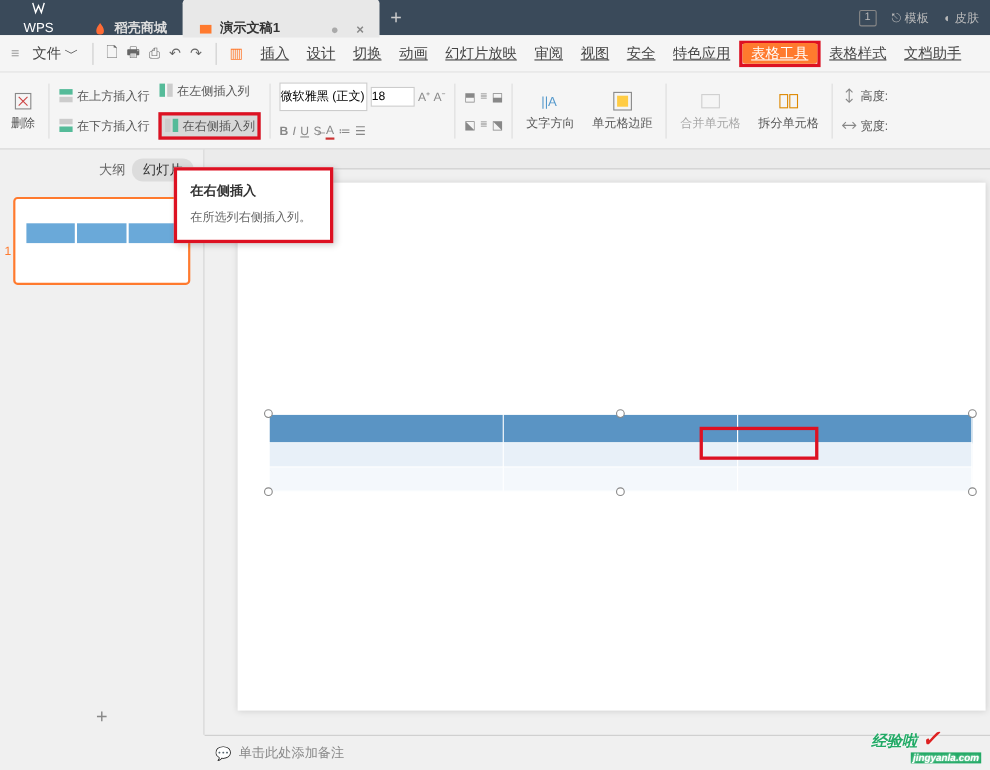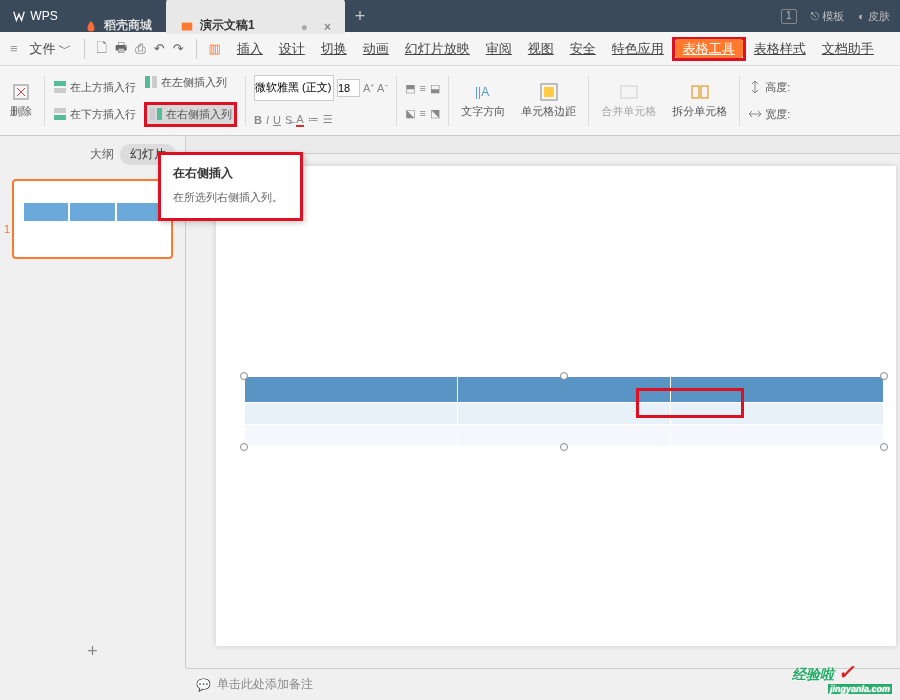--- a/index.html
+++ b/index.html
@@ -1,38 +1,38 @@
 <!DOCTYPE html>
 <html><head>
 <meta charset="utf-8">
 <style>
 * { margin: 0; padding: 0; box-sizing: border-box; font-family: "Microsoft YaHei", sans-serif; }
 body { width: 900px; height: 700px; background: #f0f0f0; overflow: hidden; position: relative; }
 .titlebar { height: 32px; background: #3a4a5a; display: flex; align-items: center; color: #ccc; font-size: 12px; }
-.titlebar .app { width: 70px; display: flex; align-items: center; justify-content: center; gap: 4px; color: #fff; }
+.titlebar .app { width: 70px; display: flex; align-items: center; justify-content: center; gap: 4px; color: #fff; flex-direction: column; }
 .titlebar .tab { height: 35px; display: flex; align-items: flex-end; padding: 0 14px; gap: 6px; position: relative; font-weight: bold; }
 .titlebar .tab.active { background: #e8e8e8; color: #333; border-radius: 4px 4px 0 0; }
 .titlebar .tab.store { color: #ddd; }
 .titlebar .add { width: 30px; text-align: center; font-size: 18px; color: #ccc; }
 .titlebar .right { margin-left: auto; display: flex; gap: 14px; padding-right: 10px; font-size: 11px; color: #bbb; }
 .titlebar .num { border: 1px solid #888; padding: 0 4px; border-radius: 2px; font-size: 10px; }
 .menubar { height: 34px; background: #f5f5f5; border-bottom: 1px solid #ddd; display: flex; align-items: center; font-size: 13px; color: #444; padding-left: 6px; }
 .menubar .file { display: flex; align-items: center; gap: 3px; padding: 0 8px; }
 .menubar .ico-row { display: flex; gap: 8px; padding: 0 8px; align-items: center; color: #666; }
 .menubar .sep { width: 1px; height: 20px; background: #ccc; margin: 0 4px; }
 .menubar .mitem { padding: 0 8px; cursor: pointer; text-decoration: underline; }
 .menubar .mitem.active { background: #ff7a2e; color: #fff; border-radius: 3px; padding: 2px 8px; }
 .menubar .red-box { border: 3px solid #d12; padding: 0; }
 .ribbon { background: #f5f5f5; border-bottom: 1px solid #ccc; height: 70px; display: flex; align-items: center; font-size: 11px; color: #555; padding: 4px 6px; gap: 8px; position: relative; }
 .ribbon .group { display: flex; flex-direction: column; gap: 12px; }
 .ribbon .btn { display: flex; align-items: center; gap: 3px; font-size: 11px; white-space: nowrap; }
 .ribbon .bigbtn { display: flex; flex-direction: column; align-items: center; gap: 2px; font-size: 11px; padding: 0 4px; }
 .ribbon .vsep { width: 1px; height: 50px; background: #ddd; }
 .ribbon input.font { width: 80px; height: 26px; font-size: 11px; border: 1px solid #ccc; background: #fff; }
-.ribbon input.size { width: 23px; height: 18px; font-size: 11px; border: 1px solid #ccc; background: #fff; }
+.ribbon input.size { width: 40px; height: 18px; font-size: 11px; border: 1px solid #ccc; background: #fff; }
 .ribbon .fmtrow { display: flex; gap: 4px; align-items: center; color: #888; }
 .red-highlight { border: 3px solid #d12; }
 .tooltip { position: absolute; top: 152px; left: 158px; width: 145px; height: 69px; background: #fff; border: 1px solid #bbb; box-shadow: 2px 2px 6px rgba(0,0,0,.2); padding: 10px 12px; z-index: 20; border: 3px solid #d12; }
 .tooltip .tt-title { font-size: 12px; font-weight: bold; color: #333; margin-bottom: 8px; }
 .tooltip .tt-desc { font-size: 11px; color: #666; }
 .left-panel { position: absolute; left: 0; top: 136px; width: 186px; bottom: 32px; background: #f0f0f0; border-right: 1px solid #ccc; }
 .left-panel .viewtabs { display: flex; gap: 6px; padding: 8px 0 8px 42px; font-size: 12px; color: #666; align-items: center; margin-left: 48px; }
 .left-panel .vtab.active { background: #dcdcdc; color: #333; padding: 2px 10px; border-radius: 10px; }
 .left-panel .thumb { margin: 6px 12px; border: 2px solid #ff7a2e; border-radius: 4px; background: #fff; height: 80px; padding: 22px 10px; }
 .left-panel .thumb .mini { height: 18px; display: flex; gap: 2px; }

